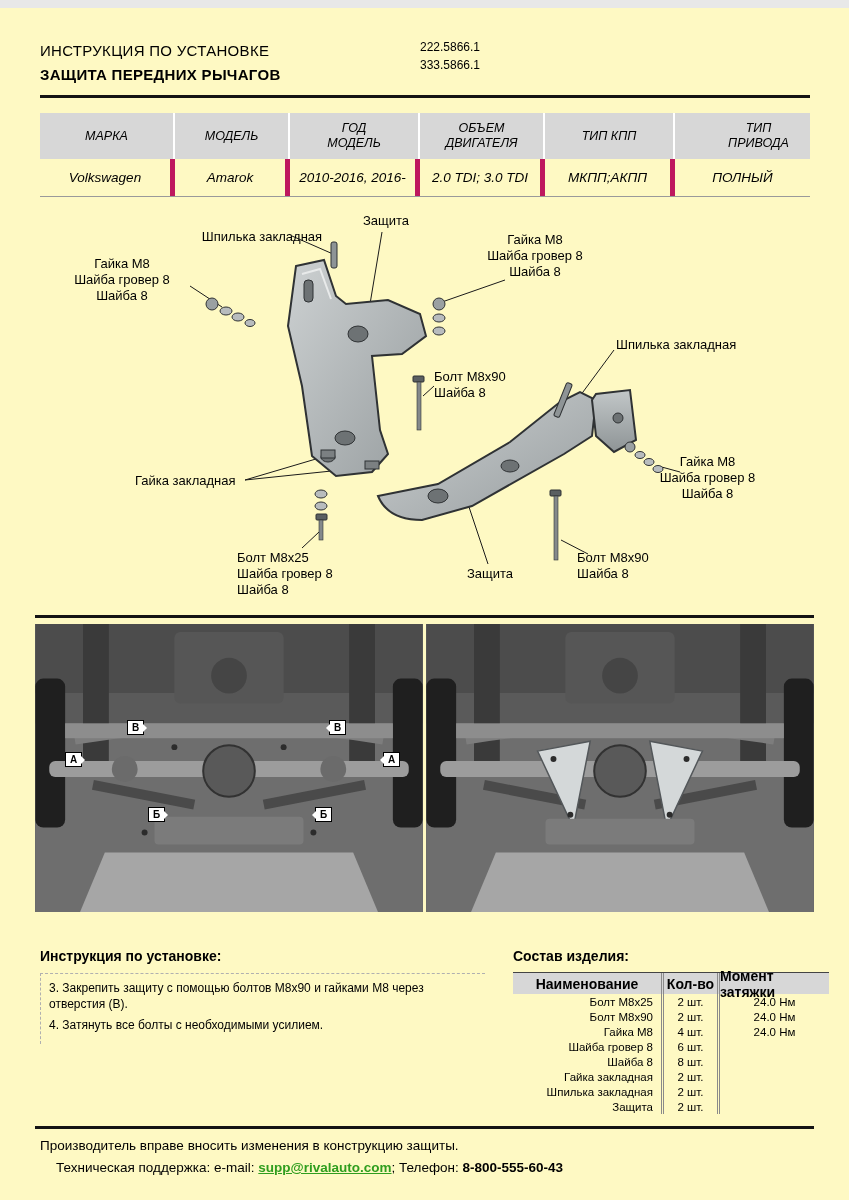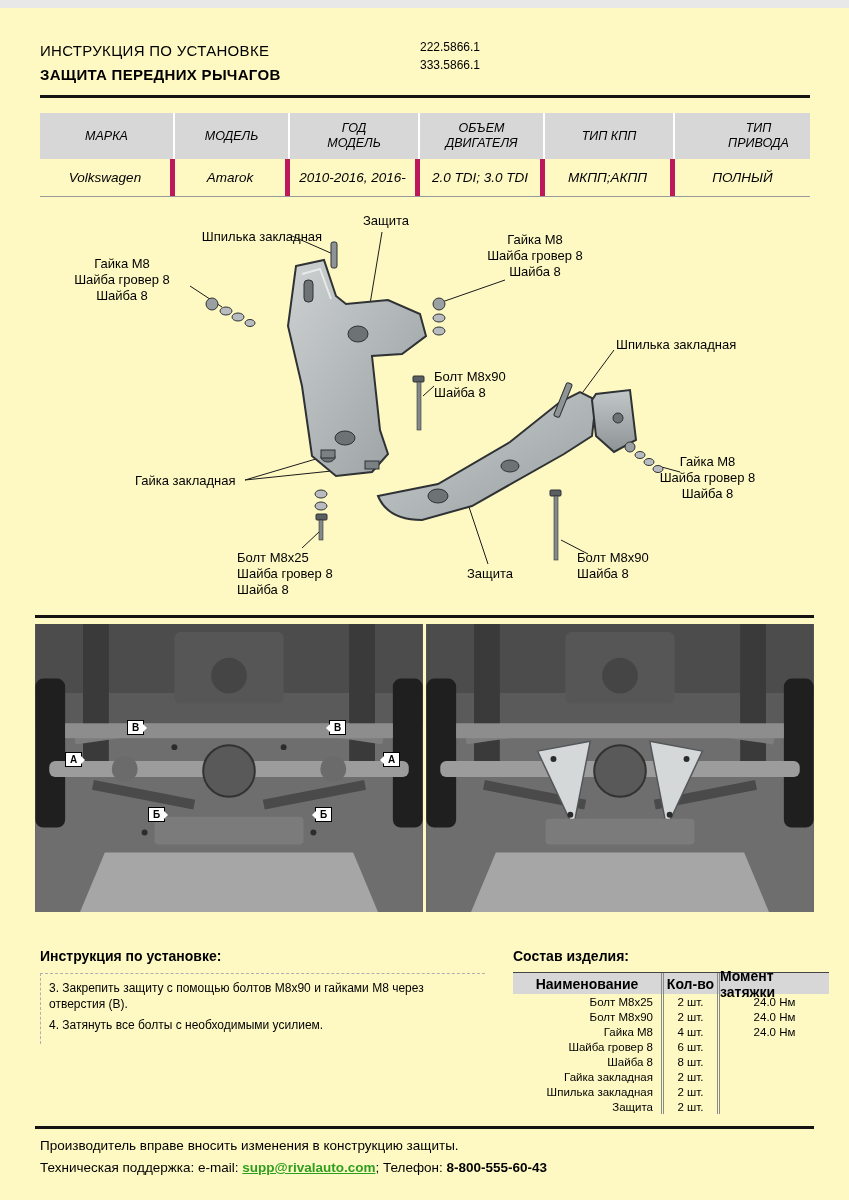--- a/index.html
+++ b/index.html
@@ -322,17 +322,17 @@
       <div class="prow">
         <div class="pcell name">Защита</div>
         <div class="pcell sep">2 шт.</div>
         <div class="pcell sep"></div>
       </div>
     </div>
   </div>
 
   <div class="abs rule" style="left:35px; top:1118px; width:779px; height:3px;"></div>
   <div class="abs foot" style="left:40px; top:1130px;">Производитель вправе вносить изменения в конструкцию защиты.</div>
-  <div class="abs foot" style="left:40px; top:1152px;">
+  <div class="abs foot" style="left:56px; top:1152px;">
     <span>Техническая поддержка:  e-mail: </span><a class="email">supp@rivalauto.com</a><span>; Телефон: </span><span class="phone">8-800-555-60-43</span>
   </div>
 
 </div>
 
 </body></html>

